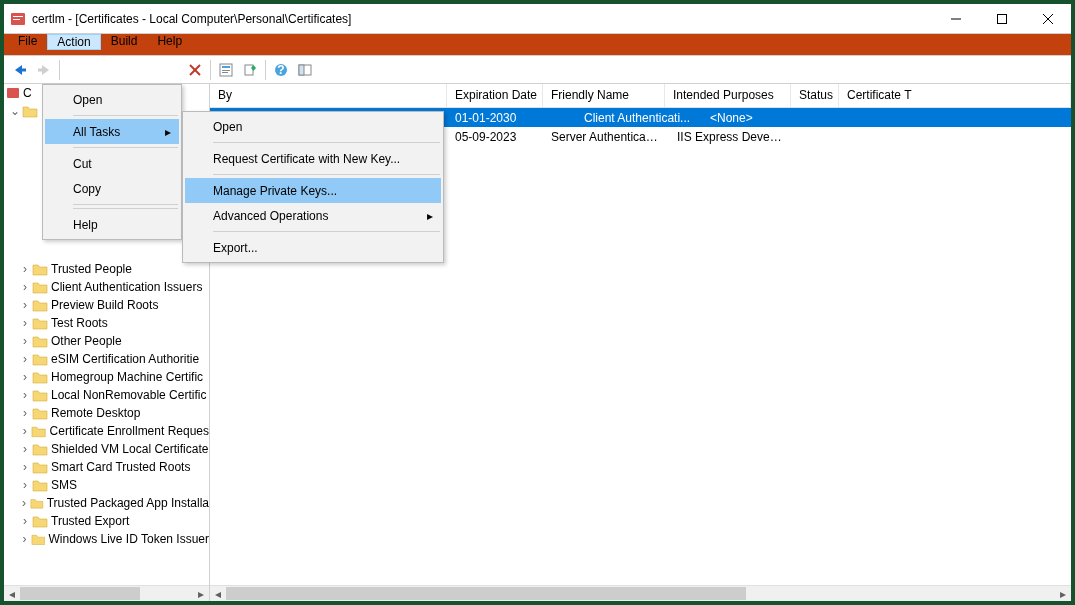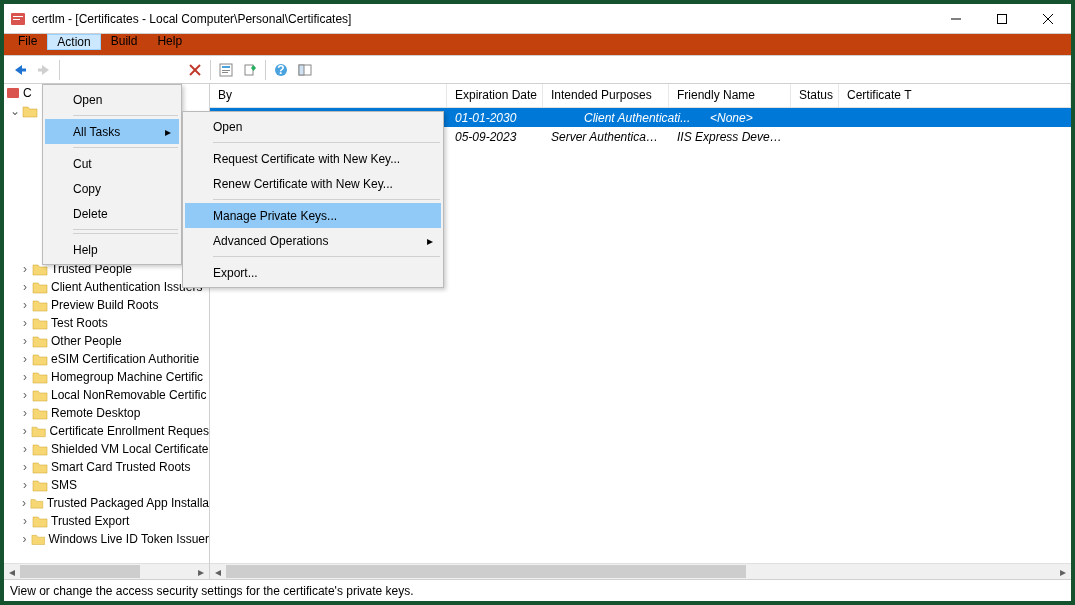--- a/index.html
+++ b/index.html
@@ -19,21 +19,21 @@
   .tb-sep { width:1px; height:20px; background:#d0d0d0; margin:0 3px; }
   .workspace { flex: 1; display: flex; min-height: 0; position: relative; }
   .tree { width: 206px; border-right: 1px solid #d0d0d0; overflow: hidden; background:#fff; position:relative; }
   .tree-inner { position:absolute; top:0; left:0; right:0; bottom:16px; overflow:hidden; }
   .tree-row { height:18px; display:flex; align-items:center; white-space:nowrap; }
   .tree-row .tw { display:inline-flex; width:14px; justify-content:center; color:#666; }
   .tree-row .fold { width:16px; height:14px; margin-right:3px; }
   .list { flex:1; display:flex; flex-direction:column; min-width:0; position:relative; }
   .col-headers { height:24px; display:flex; border-bottom:1px solid #e0e0e0; background:#fff; }
   .col-h { padding:4px 8px; border-right:1px solid #e8e8e8; white-space:nowrap; overflow:hidden; }
-  .rows { flex:1; overflow:hidden; position:relative;font-style:italic; }
+  .rows { flex:1; overflow:hidden; position:relative; }
   .data-row { height:19px; display:flex; align-items:center; }
   .data-row.selected { background:#0078d7; color:#fff; }
   .cell { padding:0 8px; white-space:nowrap; overflow:hidden; text-overflow:ellipsis; }
   .scroll-h { height:16px; background:#f0f0f0; border-top:1px solid #e0e0e0; position:relative; }
   .scroll-h .thumb { position:absolute; top:1px; bottom:1px; background:#cdcdcd; }
   .scroll-h .arrow { position:absolute; top:0; bottom:0; width:16px; display:flex; align-items:center; justify-content:center; color:#606060; }
   .statusbar { height:22px; border-top:1px solid #d0d0d0; display:flex; align-items:center; padding:0 6px; background:#fff; }
   
   .ctx-menu { position:absolute; background:#f2f2f2; border:1px solid #bababa; box-shadow:2px 2px 4px rgba(0,0,0,0.2); padding:2px; }
   .ctx-item { height:25px; display:flex; align-items:center; padding:0 30px 0 28px; position:relative; white-space:nowrap; }
@@ -298,22 +298,22 @@
         <div class="arrow" style="left:0">◂</div>
         <div class="thumb" style="left:16px; width:120px"></div>
         <div class="arrow" style="right:0">▸</div>
       </div>
     </div>
 
     <div class="list">
       <div class="col-headers">
         <div class="col-h" style="width:237px; padding-left:8px">By</div>
         <div class="col-h" style="width:96px">Expiration Date</div>
+        <div class="col-h" style="width:122px">Friendly Name</div>
         <div class="col-h" style="width:126px">Intended Purposes</div>
-        <div class="col-h" style="width:122px">Friendly Name</div>
         <div class="col-h" style="width:48px">Status</div>
         <div class="col-h" style="flex:1">Certificate T</div>
       </div>
       <div class="rows" id="list-rows">
           <div class="data-row selected">
             <div class="cell" style="width: 237px;">ER</div>
             <div class="cell" style="width: 96px;">01-01-2030</div>
             <div class="cell" style="width: 126px; margin-left: 33px;">Client Authenticati...</div>
             <div class="cell" style="width: 122px;">&lt;None&gt;</div>
             <div class="cell" style="width: 48px;"></div>
@@ -342,54 +342,45 @@
         <span>All Tasks</span>
         <span class="arrow-r">▸</span>
       </div>
       <div class="ctx-sep"></div>
       <div class="ctx-item">
           <span>Cut</span>
         </div>
       <div class="ctx-item">
           <span>Copy</span>
         </div>
-      <div class="ctx-item">
-          <span>Delete</span>
-        </div>
       <div class="ctx-sep"></div>
       <div class="ctx-sep"></div>
       <div class="ctx-item">
           <span>Help</span>
         </div>
     </div>
 
     <div class="ctx-menu" style="left:178px; top:27px; width:262px">
       <div class="ctx-item">
           <span>Open</span>
         </div>
       <div class="ctx-sep"></div>
       <div class="ctx-item">
           <span>Request Certificate with New Key...</span>
-        </div>
-      <div class="ctx-item">
-          <span>Renew Certificate with New Key...</span>
         </div>
       <div class="ctx-sep"></div>
       <div class="ctx-item highlight">
           <span>Manage Private Keys...</span>
         </div>
       <div class="ctx-item">
         <span>Advanced Operations</span>
         <span class="arrow-r">▸</span>
       </div>
       <div class="ctx-sep"></div>
       <div class="ctx-item">
           <span>Export...</span>
         </div>
     </div>
 
   </div>
 
-  <div class="statusbar">
-    <span>View or change the access security settings for the certificate's private keys.</span>
-  </div>
 
 </div>
 
 </body></html>

